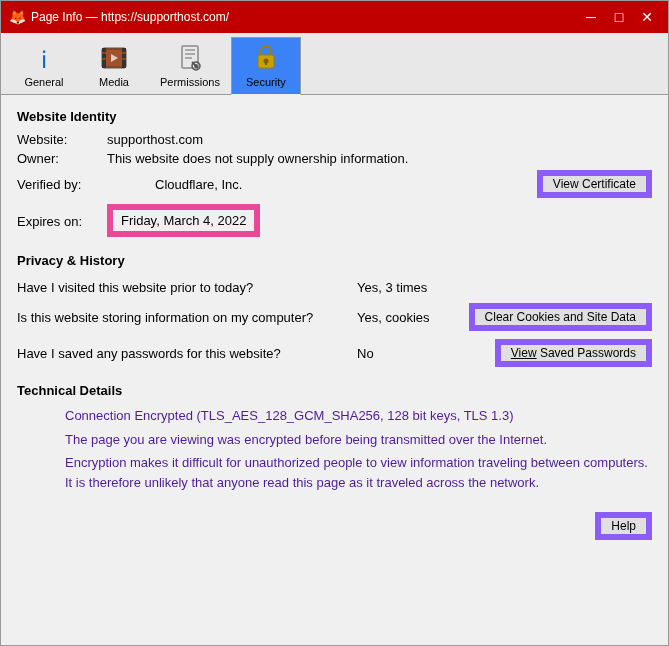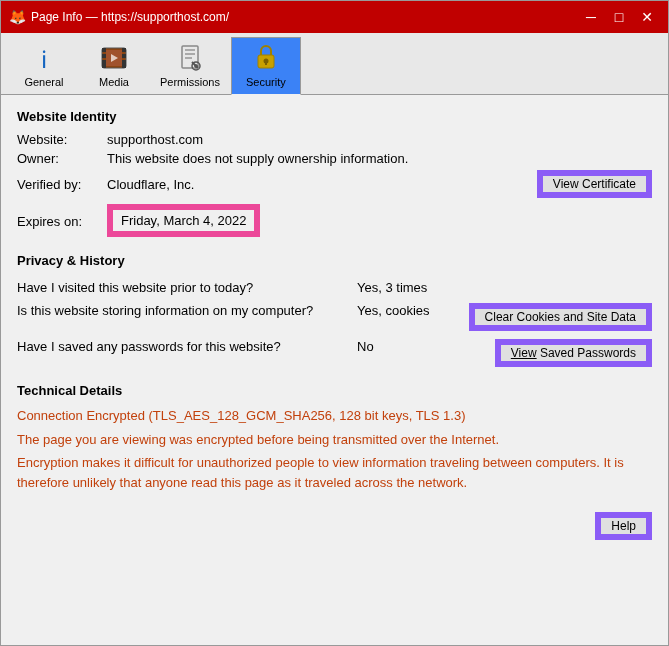--- a/index.html
+++ b/index.html
@@ -146,20 +146,21 @@
 
     .info-value {
       color: #000;
       font-size: 13px;
     }
 
     .info-row-with-button {
       display: flex;
       align-items: center;
       margin-bottom: 4px;
+      gap: 48px;
     }
 
     .info-row-with-button .info-label {
       width: 90px;
       flex-shrink: 0;
     }
 
     .info-row-with-button .info-value {
       flex: 1;
     }
@@ -187,20 +188,21 @@
       border: 6px solid #ec4899;
       display: inline-flex;
       padding: 3px 8px;
       margin-top: 2px;
       margin-bottom: 4px;
     }
 
     
     .privacy-row {
       display: flex;
+      align-items: center;
       padding: 4px 0;
       border-top: none;
     }
 
     .privacy-question {
       flex: 0 0 340px;
       font-size: 13px;
       color: #000;
     }
 
@@ -212,23 +214,24 @@
 
     .privacy-btn-area {
       flex: 1;
       display: flex;
       justify-content: flex-end;
     }
 
     
     .tech-text {
       font-size: 13px;
-      color: #c2410c;
+      color: #4c1d95;
       line-height: 1.5;
       margin-bottom: 4px;
+      margin-left: 48px;
     }
 
     .bottom-bar {
       display: flex;
       justify-content: flex-end;
       padding: 8px 0 4px 0;
     }
 
     
     .icon-general {

